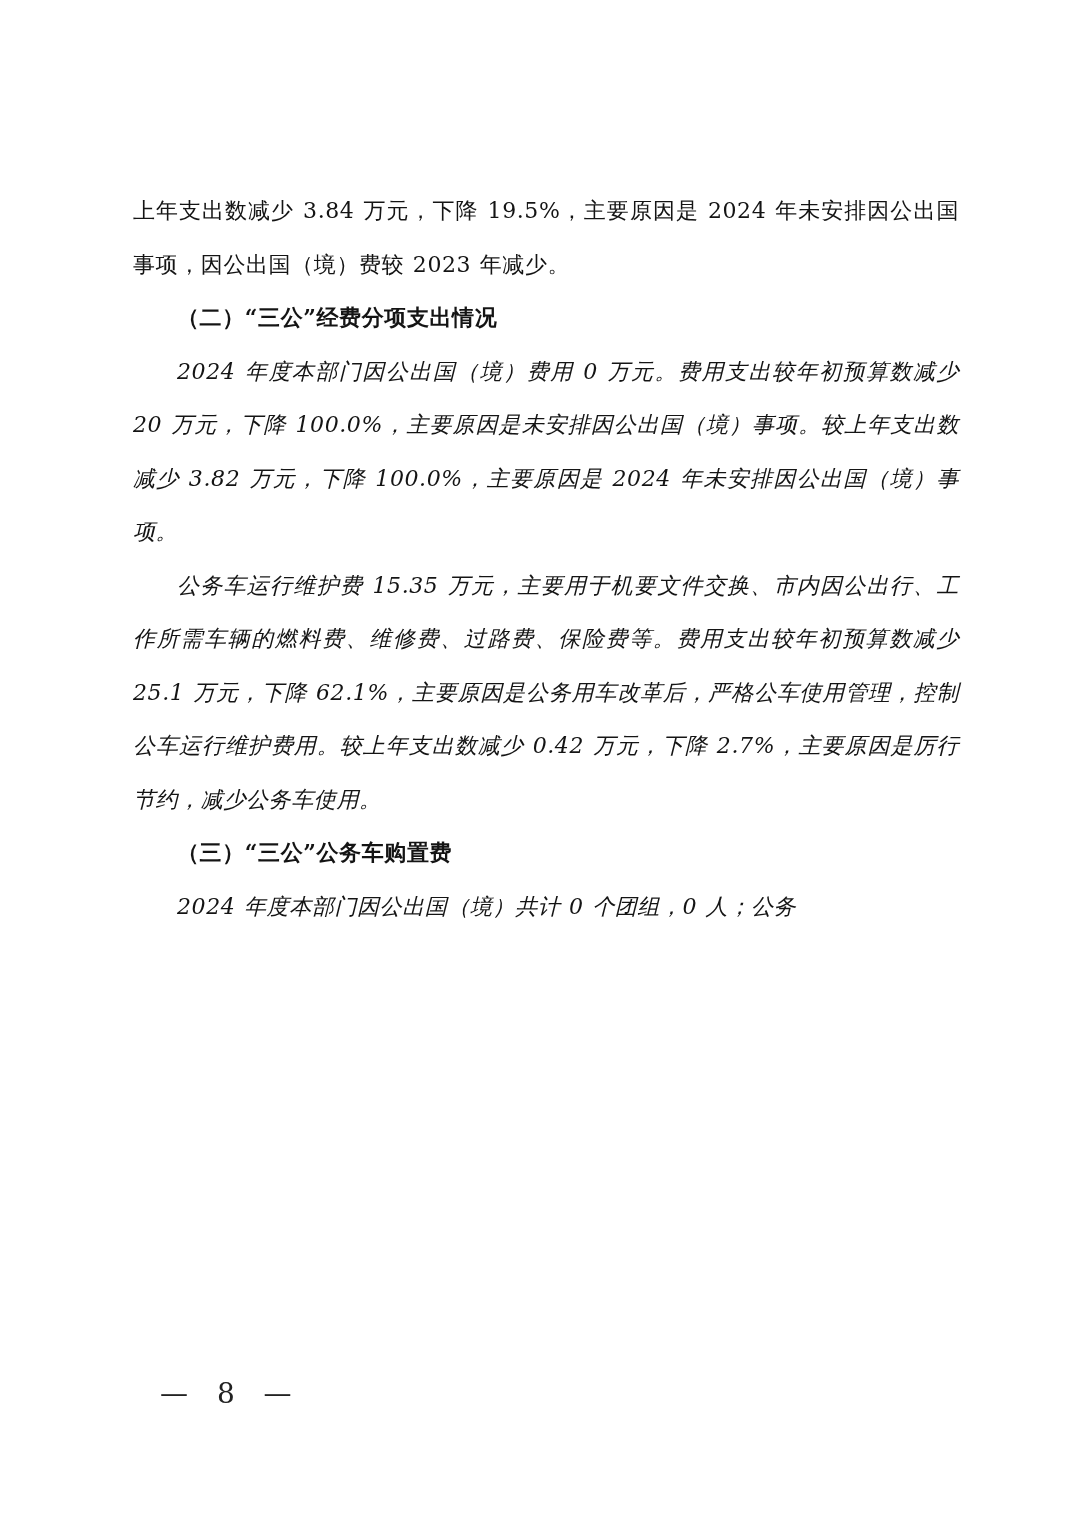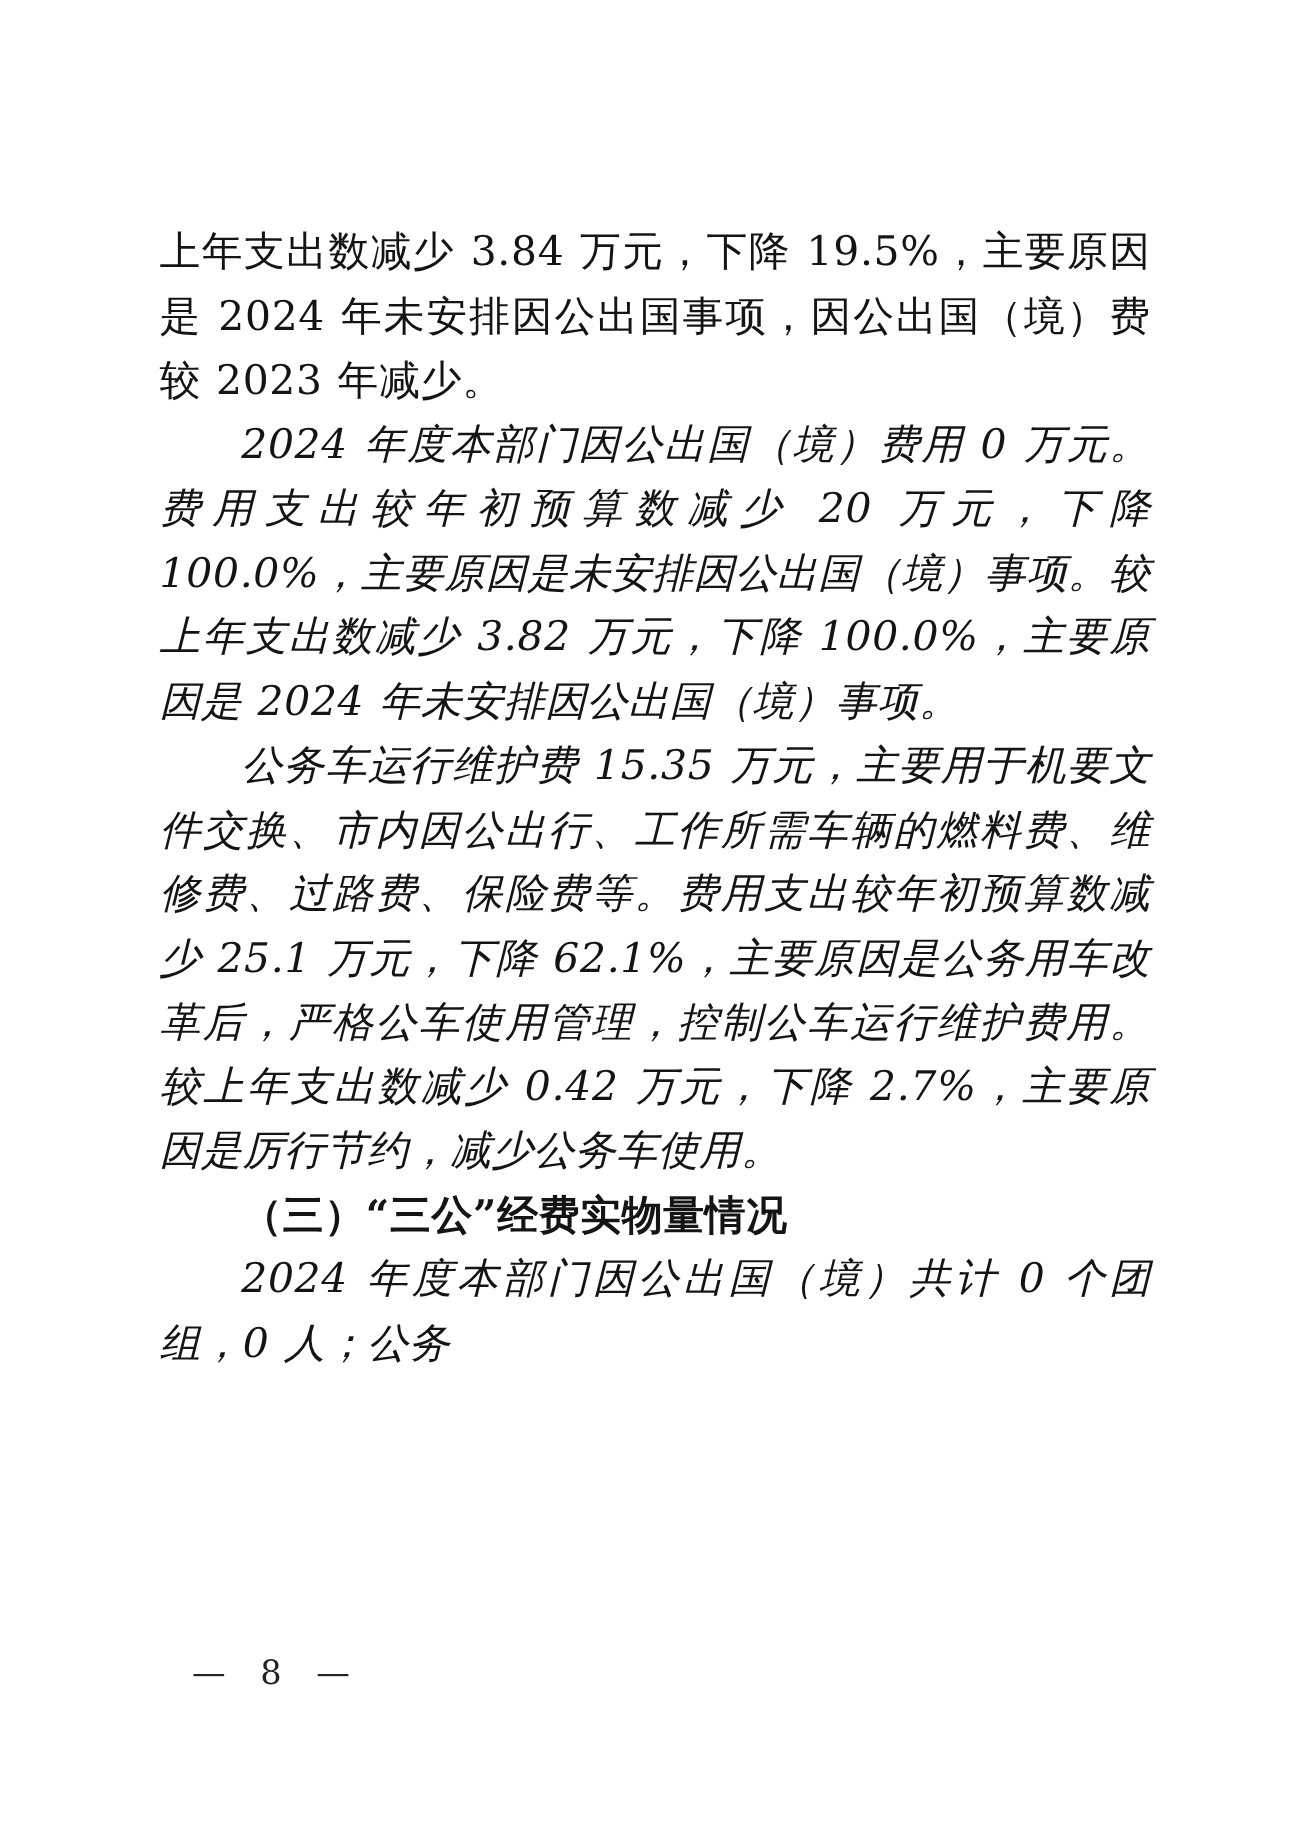--- a/index.html
+++ b/index.html
@@ -17,21 +17,21 @@
     color: #141414;
   }
   .content {
     position: absolute;
     left: 133px;
     top: 184px;
     width: 826px;
   }
   .content p {
     margin: 0;
-    font-size: 34px;
+    font-size: 22px;
     line-height: 53.5px;
     text-align: justify;
     text-justify: inter-character;
     letter-spacing: 0.6px;
     word-spacing: 1px;
   }
   .content p.indent {
     text-indent: 2em;
     font-style: italic;
   }
@@ -48,19 +48,20 @@
     letter-spacing: 10px;
     color: #222222;
   }
 </style>
 </head>
 <body>
 
 <div class="page">
   <div class="content">
       <p class="">上年支出数减少 3.84 万元，下降 19.5%，主要原因是 2024 年未安排因公出国事项，因公出国（境）费较 2023 年减少。</p>
+      <p class="heading">（二）“三公”经费分项支出情况</p>
       <p class=" indent">2024 年度本部门因公出国（境）费用 0 万元。费用支出较年初预算数减少 20 万元，下降 100.0%，主要原因是未安排因公出国（境）事项。较上年支出数减少 3.82 万元，下降 100.0%，主要原因是 2024 年未安排因公出国（境）事项。</p>
       <p class=" indent">公务车运行维护费 15.35 万元，主要用于机要文件交换、市内因公出行、工作所需车辆的燃料费、维修费、过路费、保险费等。费用支出较年初预算数减少 25.1 万元，下降 62.1%，主要原因是公务用车改革后，严格公车使用管理，控制公车运行维护费用。较上年支出数减少 0.42 万元，下降 2.7%，主要原因是厉行节约，减少公务车使用。</p>
-      <p class="heading">（三）“三公”经费实物量情况</p>
+      <p class="heading">（三）“三公”公务车购置费</p>
       <p class=" indent">2024 年度本部门因公出国（境）共计 0 个团组，0 人；公务</p>
     </div>
   <div class="footer">— 8 —</div>
 </div>
 
 </body></html>

